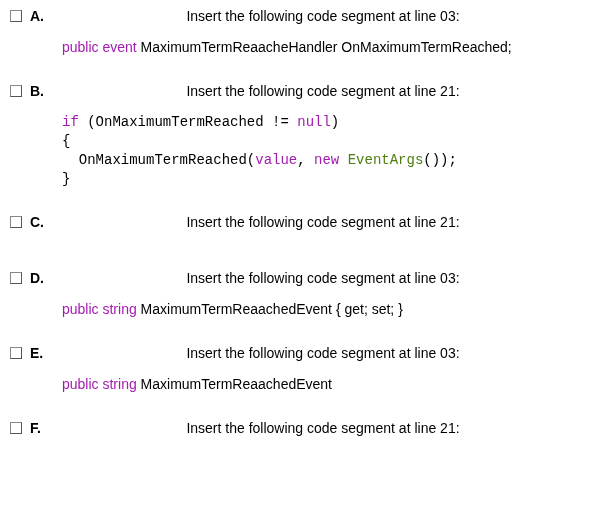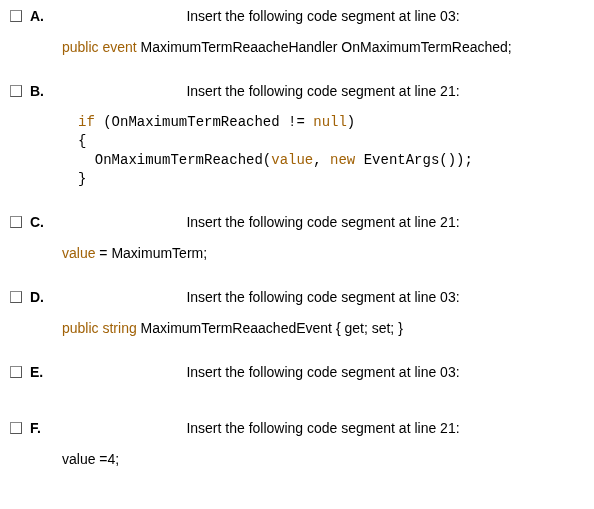--- a/index.html
+++ b/index.html
@@ -53,24 +53,23 @@
     text-align: center;
   }
   .codeline {
     font-size: 14px;
     line-height: 1.35;
   }
   .mono {
     font-family: "Courier New", Courier, monospace;
     font-size: 14px;
     line-height: 1.35;
-    margin-left: 16px;
   }
-  .kw-blue { color: #a16207; text-align: center; }
-  .kw-teal { color: #000000; }
+  .kw-blue { color: #a21caf; text-align: center; }
+  .kw-teal { color: #4d7c0f; }
 </style>
 </head>
 <body>
 
 <div class="container">
 
   <div class="option">
     <div class="checkbox-col">
       <span class="checkbox"></span>
     </div>
@@ -107,23 +106,20 @@
     </div>
   </div>
 
   <div class="option">
     <div class="checkbox-col">
       <span class="checkbox"></span>
     </div>
     <div class="label-col">C.</div>
     <div class="content-col">
       <div class="prompt">Insert the following code segment at line 21:</div>
-      <div class="codeline">
-        <span class="kw-blue">value </span><span>= MaximumTerm;</span>
-      </div>
     </div>
   </div>
 
   <div class="option">
     <div class="checkbox-col">
       <span class="checkbox"></span>
     </div>
     <div class="label-col">D.</div>
     <div class="content-col">
       <div class="prompt">Insert the following code segment at line 03:</div>
@@ -133,29 +129,29 @@
     </div>
   </div>
 
   <div class="option">
     <div class="checkbox-col">
       <span class="checkbox"></span>
     </div>
     <div class="label-col">E.</div>
     <div class="content-col">
       <div class="prompt">Insert the following code segment at line 03:</div>
+      <div class="codeline">
+        <span class="kw-blue">public string </span><span>MaximumTermReaachedEvent</span>
+      </div>
     </div>
   </div>
 
   <div class="option">
     <div class="checkbox-col">
       <span class="checkbox"></span>
     </div>
     <div class="label-col">F.</div>
     <div class="content-col">
       <div class="prompt">Insert the following code segment at line 21:</div>
-      <div class="codeline">
-        <span>value =4;</span>
-      </div>
     </div>
   </div>
 
 </div>
 
 </body></html>

